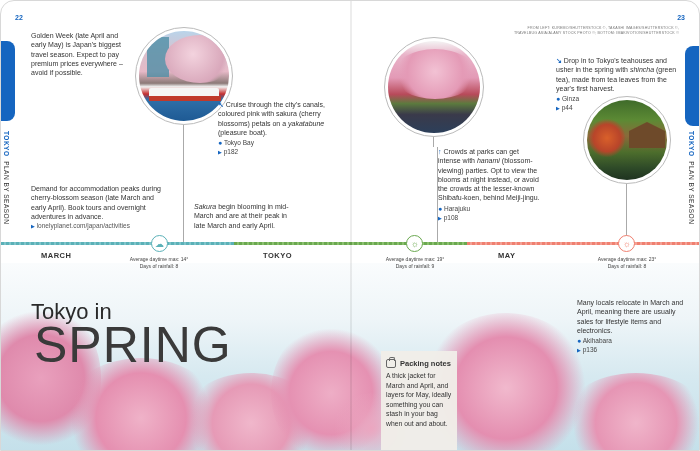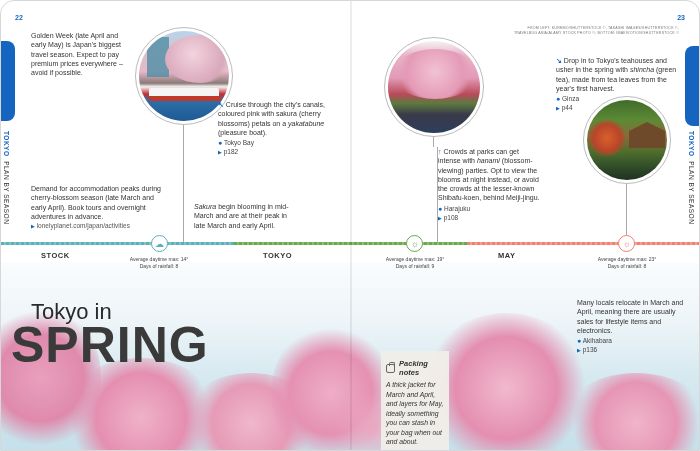--- a/index.html
+++ b/index.html
@@ -29,22 +29,22 @@
   .timeline { position: absolute; top: 241px; height: 3px; }
   .tl-march { left: 0; width: 233px; background: repeating-linear-gradient(90deg, #5bb1b8 0 3px, #7ec4c9 3px 5px); }
   .tl-april { left: 233px; width: 233px; background: repeating-linear-gradient(90deg, #6aa84f 0 3px, #8bc06f 3px 5px); }
   .tl-may { left: 466px; width: 234px; background: repeating-linear-gradient(90deg, #f08070 0 3px, #f4a094 3px 5px); }
   .month { position: absolute; top: 250px; font-size: 7.5px; font-weight: bold; letter-spacing: 0.5px; color: #333; }
   .wicon { position: absolute; top: 234px; width: 17px; height: 17px; border-radius: 50%; background: #fff; border: 1.5px solid; display: flex; align-items: center; justify-content: center; font-size: 9px; z-index: 3; }
   .wstats { position: absolute; top: 255px; font-size: 5px; line-height: 7px; color: #444; text-align: center; width: 100px; }
   .lower { position: absolute; left: 0; top: 262px; width: 700px; height: 189px; background: linear-gradient(to bottom, #fafcfd 0%, #eef5f8 30%, #d6e9f0 60%, #c4e0ea 100%); overflow: hidden; }
   .blossom { position: absolute; border-radius: 50%; }
   .title-small { position: absolute; left: 30px; top: 298px; font-size: 22px; color: #2a2a2a; z-index: 4; }
-  .title-big { position: absolute; left: 10px; top: 316px; font-size: 50px; font-weight: bold; color: #3a3a3a; letter-spacing: 1px; z-index: 4; line-height: 56px; }
-  .packing { position: absolute; left: 380px; top: 350px; width: 68px; height: 101px; background: rgba(240,237,232,0.96); padding: 8px 5px; z-index: 4; font-style: italic; }
+  .title-big { position: absolute; left: 33px; top: 316px; font-size: 50px; font-weight: normal; color: #3a3a3a; letter-spacing: 1px; z-index: 4; line-height: 56px; }
+  .packing { position: absolute; left: 380px; top: 350px; width: 76px; height: 101px; background: rgba(240,237,232,0.96); padding: 8px 5px; z-index: 4; }
   .packing .ph { font-size: 7.5px; font-weight: bold; color: #333; margin-bottom: 3px; display: flex; align-items: center; gap: 4px; }
   .packing .pb { font-size: 6.8px; line-height: 9.5px; color: #333; }
   .bagicon { width: 10px; height: 9px; border: 1px solid #666; border-radius: 2px; position: relative; display: inline-block; }
   .bagicon::before { content: ""; position: absolute; left: 2px; top: -3px; width: 4px; height: 3px; border: 1px solid #666; border-bottom: none; border-radius: 2px 2px 0 0; }
 </style>
 </head>
 <body>
 
 <div class="spread">
   <div class="gutter"></div>
@@ -131,21 +131,21 @@
     <div class="blossom" style="left:270px; top:60px; width:120px; height:140px; background:radial-gradient(circle, #eeaec6 0%, #e591b2 45%, rgba(229,145,178,0) 70%);"></div>
     <div class="blossom" style="left:420px; top:50px; width:170px; height:150px; background:radial-gradient(circle, #f1b9cd 0%, #e48eb0 45%, rgba(228,142,176,0) 70%);"></div>
     <div class="blossom" style="left:560px; top:110px; width:150px; height:100px; background:radial-gradient(circle, #f0b5ca 0%, #e695b4 45%, rgba(230,149,180,0) 70%);"></div>
     <div class="blossom" style="left:330px; top:130px; width:80px; height:70px; background:radial-gradient(circle, #eba6c0 0%, rgba(235,166,192,0) 70%);"></div>
   </div>
 
   <div class="timeline tl-march"></div>
   <div class="timeline tl-april"></div>
   <div class="timeline tl-may"></div>
 
-  <span class="month" style="left:40px;">STOCK</span>
+  <span class="month" style="left:40px;">MARCH</span>
   <span class="month" style="left:262px;">TOKYO</span>
   <span class="month" style="left:497px;">MAY</span>
 
   <div class="wicon" style="left:150px; border-color:#5bb1b8; color:#5bb1b8;">☁</div>
   <div class="wicon" style="left:405px; border-color:#6aa84f; color:#6aa84f;">☼</div>
   <div class="wicon" style="left:617px; border-color:#f08070; color:#f08070;">☼</div>
 
   <div class="wstats" style="left:108px;">
     <div>Average daytime max: 14°</div>
     <div>Days of rainfall: 8</div>

